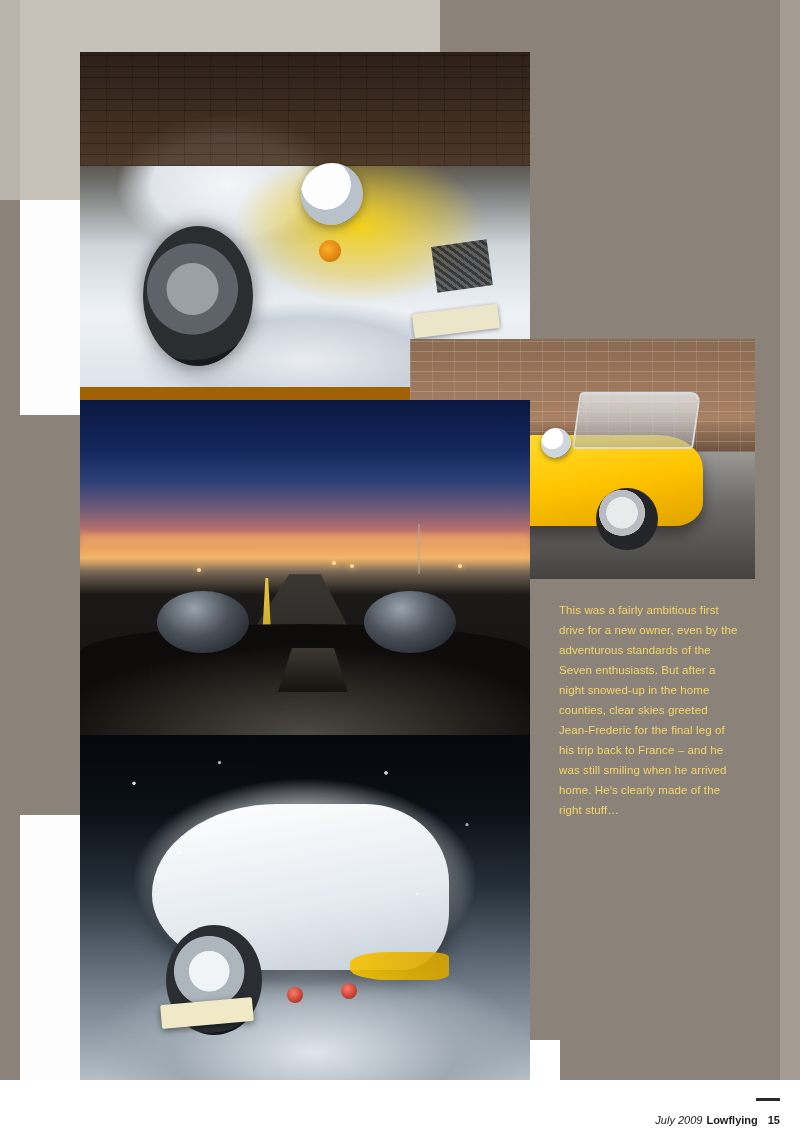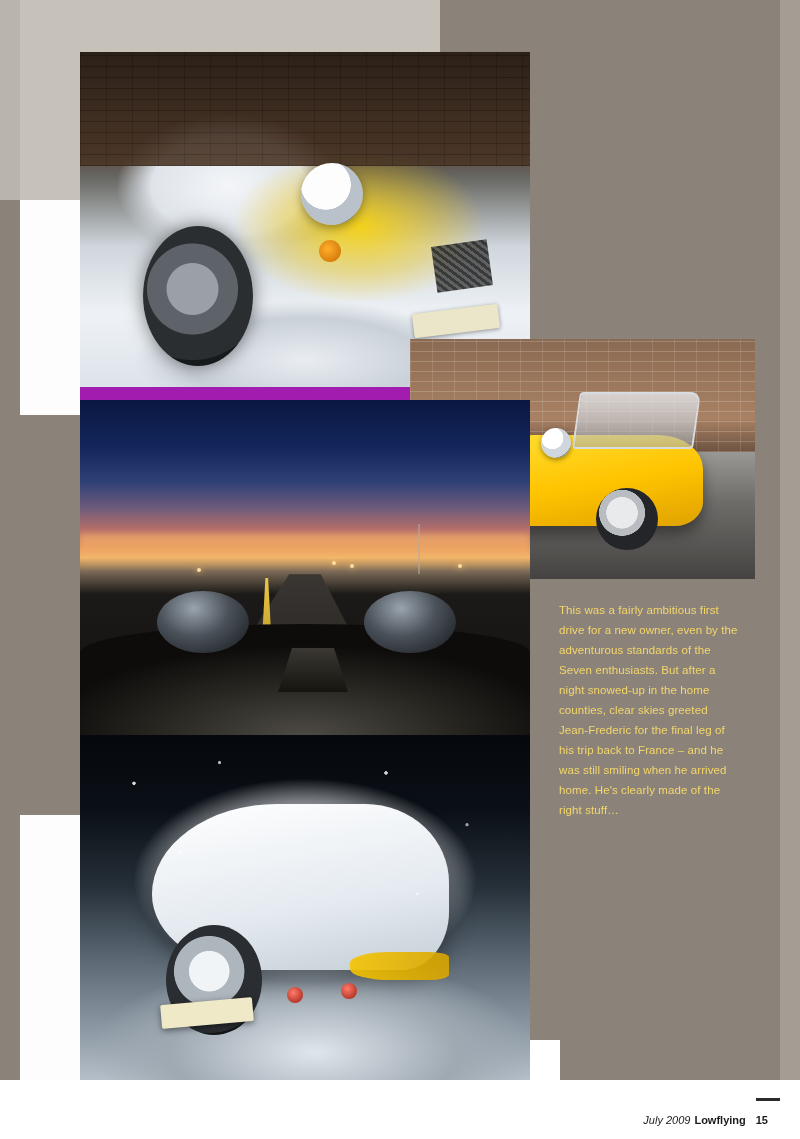--- a/index.html
+++ b/index.html
@@ -8,21 +8,21 @@
     background: #ffffff;
   }
   body {
     font-family: "Liberation Sans", sans-serif;
   }
   #page {
     position: relative;
     width: 800px;
     height: 1139px;
     overflow: hidden;
-    background: #a21caf;
+    background: #a16207;
   }
 
   
   .bg {
     position: absolute;
   }
   .bg-grey-top-left {
     left: 0; top: 0; width: 20px; height: 200px;
     background: #b9b5ad;
   }
@@ -298,21 +298,21 @@
     left: 0; top: 1080px; width: 800px; height: 59px;
     background: #ffffff;
   }
   #footer .rule {
     position: absolute;
     right: 20px; top: 18px; width: 24px; height: 3px;
     background: #2b2b2b;
   }
   #footer .line {
     position: absolute;
-    right: 32px; top: 34px;
+    right: 20px; top: 34px;
     font-size: 11px;
     color: #1b1b1b;
     white-space: nowrap;
   }
   #footer .issue-date { font-style: italic; }
   #footer .mag-title { font-weight: bold; margin-left: 4px; }
   #footer .page-number { font-weight: bold; margin-left: 10px; }
 </style>
 </head>
 <body>

